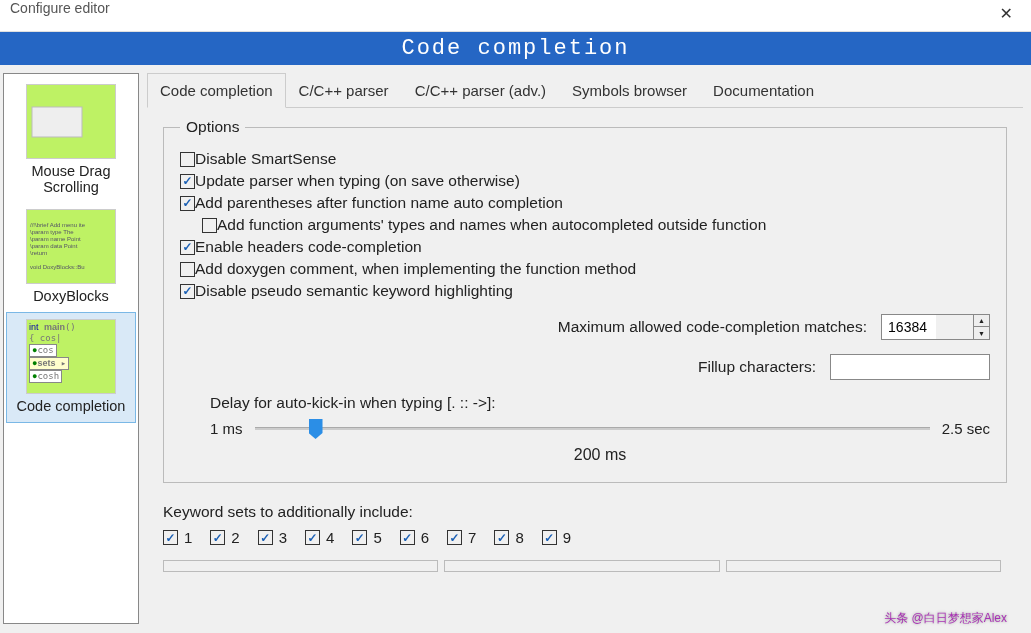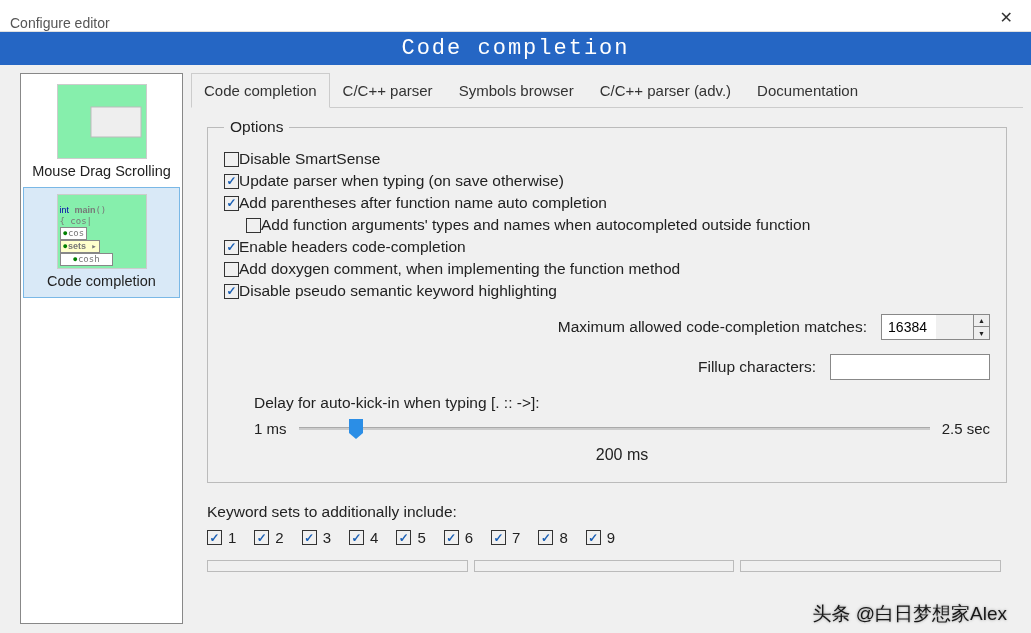--- a/index.html
+++ b/index.html
@@ -1,29 +1,29 @@
 <!DOCTYPE html>
 <html><head>
 <meta charset="utf-8">
 <style>
 * { box-sizing: border-box; margin: 0; padding: 0; font-family: "Segoe UI", Tahoma, sans-serif; }
 body { background: #f0f0f0; width: 1031px; height: 633px; overflow: hidden; }
 
-.titlebar { height: 32px; background: #fff; display: flex; align-items: flex-end; justify-content: space-between; padding: 0 10px; border-bottom: 1px solid #e0e0e0; }
+.titlebar { height: 32px; background: #fff; display: flex; align-items: flex-start; justify-content: space-between; padding: 0 10px; border-bottom: 1px solid #e0e0e0; }
 .titlebar .title { font-size: 14px; color: #555; }
 .titlebar .close { font-size: 16px; color: #333; padding: 4px 8px; cursor: pointer; }
 
 .header { background: #2566c4; color: #fff; font-family: "Courier New", monospace; font-size: 22px; text-align: center; padding: 4px 0; letter-spacing: 2px; }
 
 .body { display: flex; height: calc(633px - 32px - 34px); }
 
-.sidebar { width: 163px; background: #fff; border: 1px solid #888; margin: 8px 4px 8px 20px; overflow-y: scroll; padding: 4px 0; }
+.sidebar { width: 136px; background: #fff; border: 1px solid #888; margin: 8px 4px 8px 3px; overflow-y: scroll; padding: 4px 0; }
 .side-item { text-align: center; padding: 6px 4px 8px; font-size: 14.5px; color: #222; cursor: pointer; }
 .side-item.selected { background: #d9e9f7; border: 1px solid #7ab8e6; margin: 0 2px; }
-.side-thumb { width: 90px; height: 75px; background: #86efac; border: 1px solid #ccc; margin: 0 auto 4px; display: flex; align-items: center; justify-content: flex-end; font-size: 8px; color: #777; overflow: hidden; }
+.side-thumb { width: 90px; height: 75px; background: #bef264; border: 1px solid #ccc; margin: 0 auto 4px; display: flex; align-items: center; justify-content: flex-start; font-size: 8px; color: #777; overflow: hidden; }
 .side-thumb.cc { padding: 2px; flex-direction: column; align-items: flex-start; }
 .side-thumb.cc .r { font-family: monospace; font-size: 9px; line-height: 11px; }
 
 .main { flex: 1; background: #f0f0f0; margin: 8px 8px 8px 4px; }
 .tabs { display: flex; border-bottom: 1px solid #ccc; background: #f0f0f0; }
 .tab { padding: 8px 12px; font-size: 15px; color: #333; cursor: pointer; border: 1px solid transparent; margin-bottom: -1px; }
 .tab.active { background: #f0f0f0; border-color: #ccc #ccc #f0f0f0; }
 
 .panel { padding: 10px 16px; font-size: 15.5px; color: #222; }
 fieldset { border: 1px solid #bbb; padding: 10px 16px 18px; }
@@ -52,21 +52,21 @@
 .sl-val { text-align: center; margin-top: 8px; font-size: 16px; }
 
 .ks-title { margin-top: 20px; font-size: 15.5px; }
 .ks-row { display: flex; gap: 18px; margin-top: 8px; }
 .ks-row .item { display: flex; align-items: center; gap: 6px; }
 .ks-row label { font-size: 15px; }
 
 .footer-boxes { height: 18px; margin-top: 14px; display: flex; }
 .fb { border: 1px solid #bbb; flex: 1; margin-right: 6px; height: 12px; }
 
-.watermark { position: absolute; bottom: 6px; right: 24px; font-size: 19px; color: #000000; opacity: 0.9; text-shadow: 0 0 3px #888; }
+.watermark { position: absolute; bottom: 6px; right: 24px; font-size: 12px; color: #a21caf; opacity: 0.9; text-shadow: 0 0 3px #888; }
 
 
 .doxy { font-size: 6px; line-height: 7px; text-align: left; padding: 3px; color: #556; }
 .stats svg { opacity: 0.6; }
 .puzz svg { opacity: 0.7; }
 </style>
 </head>
 <body>
 
 <div class="titlebar">
@@ -79,38 +79,42 @@
 <div class="body">
   <div class="sidebar">
     <div class="side-item">
       <div class="side-thumb">
           <svg width="60" height="40">
             <rect x="5" y="5" width="50" height="30" fill="#eee" stroke="#bbb"></rect>
           </svg>
         </div>
       <span>Mouse Drag Scrolling</span>
     </div>
+    <div class="side-item">
+      <div class="side-thumb doxy">//!\brief Add menu ite<br>\param type The<br>\param name Point<br>\param data Point<br>\return<br><br>void DoxyBlocks::Bu</div>
+      <span>DoxyBlocks</span>
+    </div>
     <div class="side-item selected">
       <div class="side-thumb cc">
         <span class="r"><span style="color:#00a">int</span> <b>main</b>()</span>
         <span class="r">{ cos|</span>
         <span class="r" style="background:#fff;border:1px solid #888;padding:0 2px"><span style="color:green">●</span>cos</span>
         <span class="r" style="background:#ffc;border:1px solid #888;padding:0 2px"><span style="color:green">●</span><b>sets</b> ▸</span>
-        <span class="r" style="background:#fff;border:1px solid #888;padding:0 12px"><span style="color:green">●</span>cosh</span>
+        <span class="r" style="background:#fff;border:1px solid #888;padding:0 2px"><span style="color:green">●</span>cosh</span>
       </div>
       <span>Code completion</span>
     </div>
   </div>
 
   <div class="main">
     <div class="tabs">
       <div class="tab active">Code completion</div>
       <div class="tab">C/C++ parser</div>
+      <div class="tab">C/C++ parser (adv.)</div>
       <div class="tab">Symbols browser</div>
-      <div class="tab">C/C++ parser (adv.)</div>
       <div class="tab">Documentation</div>
     </div>
 
     <div class="panel">
       <fieldset>
         <legend>Options</legend>
 
         <div class="row">
             <span class="cb"></span>
             <span>Disable SmartSense</span>

